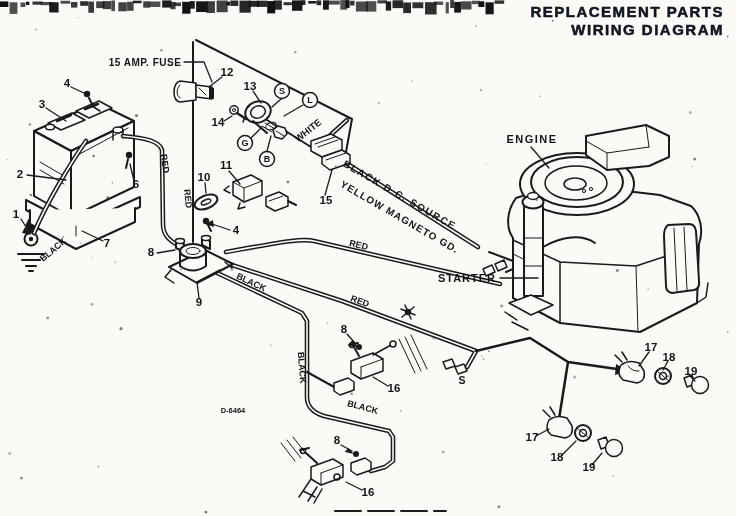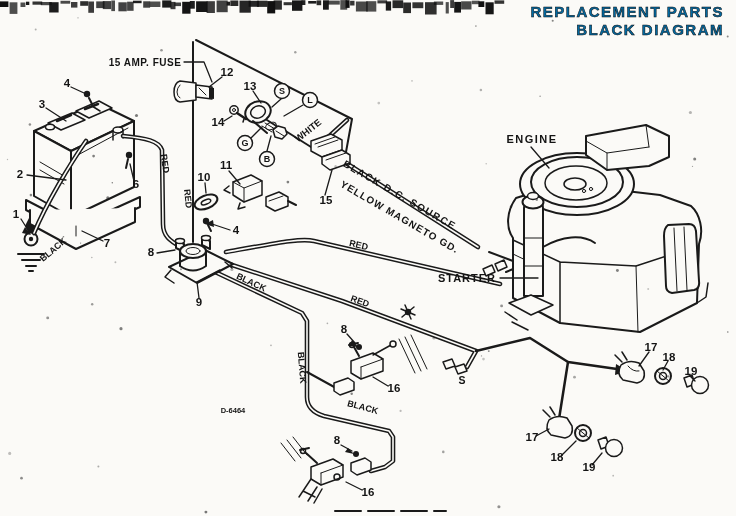--- a/index.html
+++ b/index.html
@@ -1,37 +1,37 @@
 <!DOCTYPE html>
 <html><head>
 <meta charset="utf-8">
 <style>
   html,body{margin:0;padding:0;background:#e8e8e4;}
   #page{position:relative;width:736px;height:516px;background:#fbfaf7;overflow:hidden;
         font-family:"Liberation Sans",sans-serif;}
   #title{position:absolute;top:3px;right:12px;text-align:right;font-weight:700;font-size:15px;
-         letter-spacing:1.5px;color:#0369a1;line-height:18px;-webkit-text-stroke:.5px #0c0c0c;}
+         letter-spacing:1.5px;color:#0f172a;line-height:18px;-webkit-text-stroke:.5px #0c0c0c;}
   svg{position:absolute;left:0;top:0;}
   .ink{stroke:#1a1a1a;fill:none;stroke-linecap:round;stroke-linejoin:round}
   .fillp{fill:#fbfaf7}
   .fillk{fill:#1a1a1a;stroke:none}
   .s1{stroke-width:1}.s13{stroke-width:1.3}.s15{stroke-width:1.5}
   .s2{stroke-width:2}.s25{stroke-width:2.5}
   .wire{stroke:#1a1a1a;stroke-width:4.6;fill:none;stroke-linecap:round;stroke-linejoin:round}
   .wireInner{stroke:#fbfaf7;stroke-width:1.6;fill:none;stroke-linecap:round;stroke-linejoin:round}
   text.t{font-family:"Liberation Sans",sans-serif;font-weight:700;fill:#141414}
 </style>
 </head>
 <body>
 
 <div id="page">
 
   <div id="title">
     <div>REPLACEMENT PARTS</div>
-    <div>BLACK DIAGRAM</div>
+    <div>WIRING DIAGRAM</div>
   </div>
 
   <svg width="736" height="516" viewBox="0 0 736 516">
 
     <g>
       <path class="ink s2" d="M196,40 L352,119 L346,152"></path>
       <path class="ink s2" d="M193,42 L193,242"></path>
     </g>
 
     <g>

